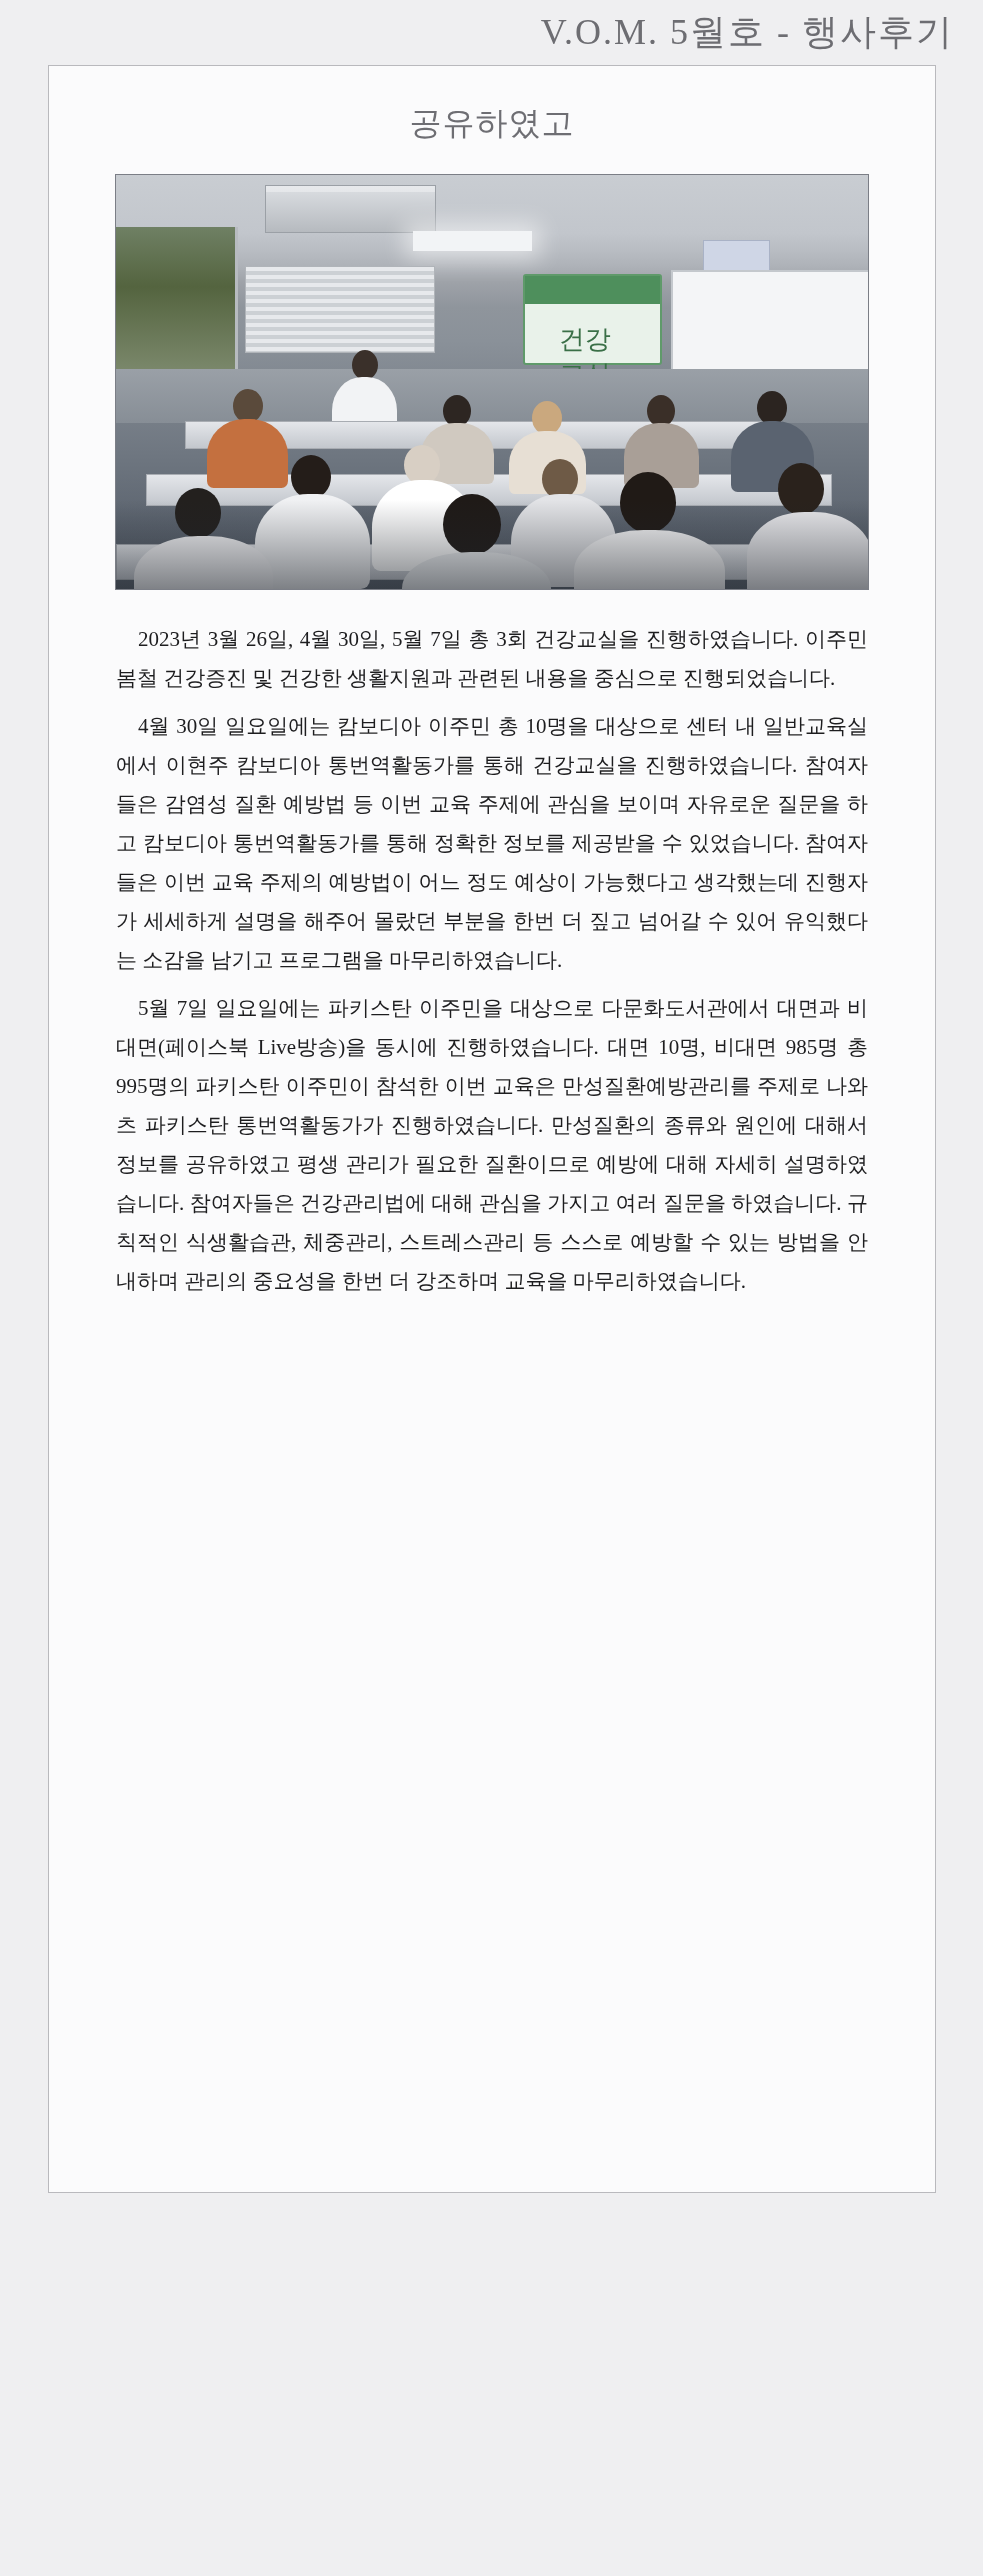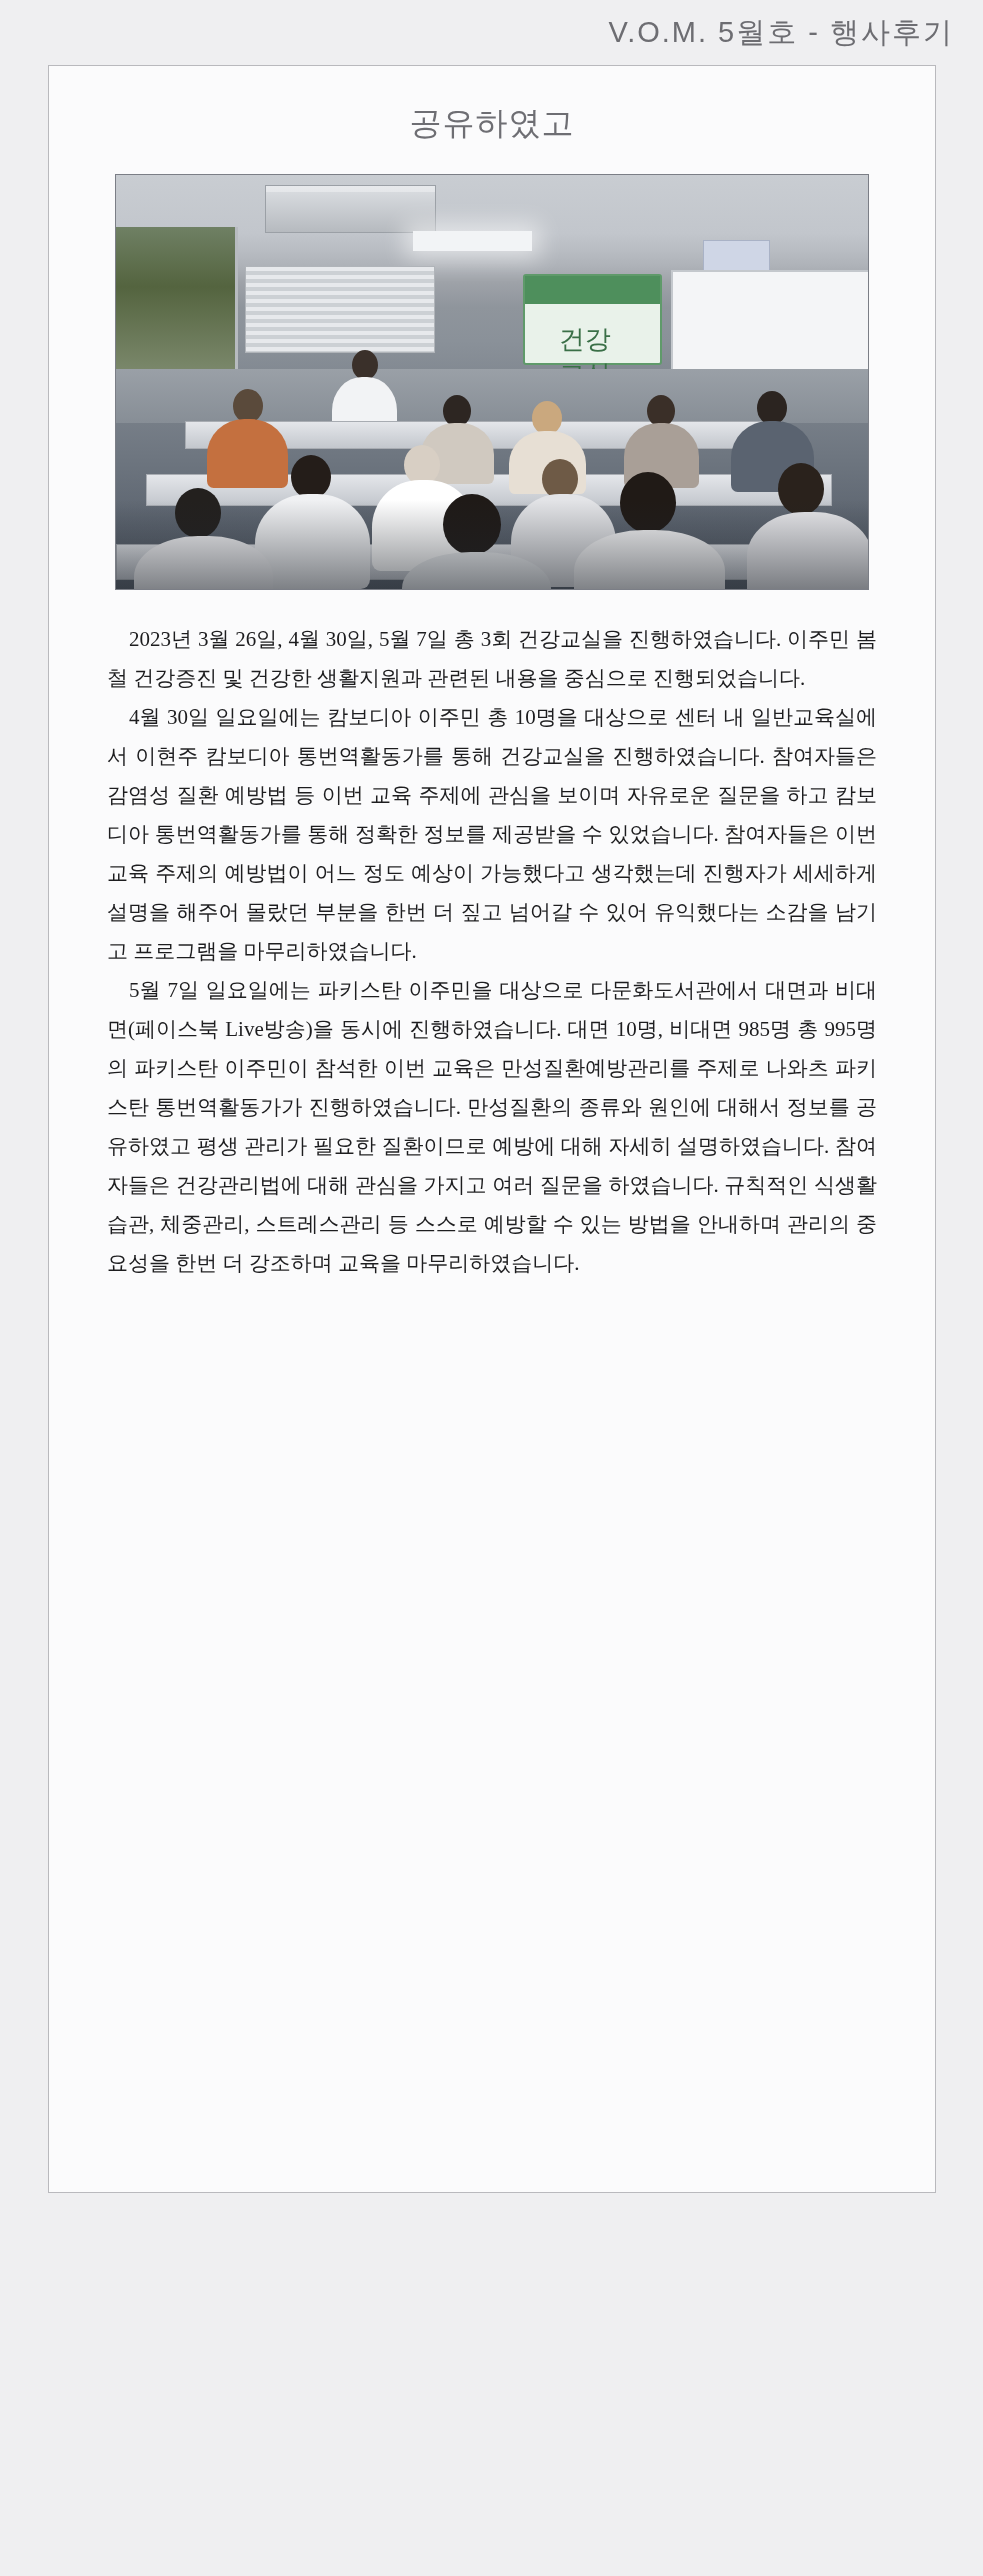--- a/index.html
+++ b/index.html
@@ -31,22 +31,22 @@
     left: 0;
     width: 984px;
     height: 65px;
     display: flex;
     align-items: center;
     justify-content: flex-end;
     padding-right: 30px;
     box-sizing: border-box;
   }
   .header-title {
-    font-family: Liberation Sans, sans-serif;
-    font-size: 29px;
+    font-family: Liberation Serif, serif;
+    font-size: 36px;
     letter-spacing: 2px;
     color: #6d6d72;
     white-space: nowrap;
   }
 
   
   .frame {
     position: absolute;
     left: 48px;
     top: 65px;
@@ -176,21 +176,21 @@
   .body-text {
     margin: 30px 58px 0 58px;
     font-size: 21px;
     line-height: 39px;
     color: #1d1d1f;
     text-align: justify;
     text-justify: inter-word;
     font-family: "Liberation Serif", "DejaVu Serif", serif;
   }
   .body-text p {
-    margin: 0;
+    margin: 9px;
     text-indent: 22px;
   }
 </style>
 </head>
 <body>
 
 <div class="page">
 
   <div class="header">
     <div class="header-title">V.O.M. 5월호 - 행사후기</div>

